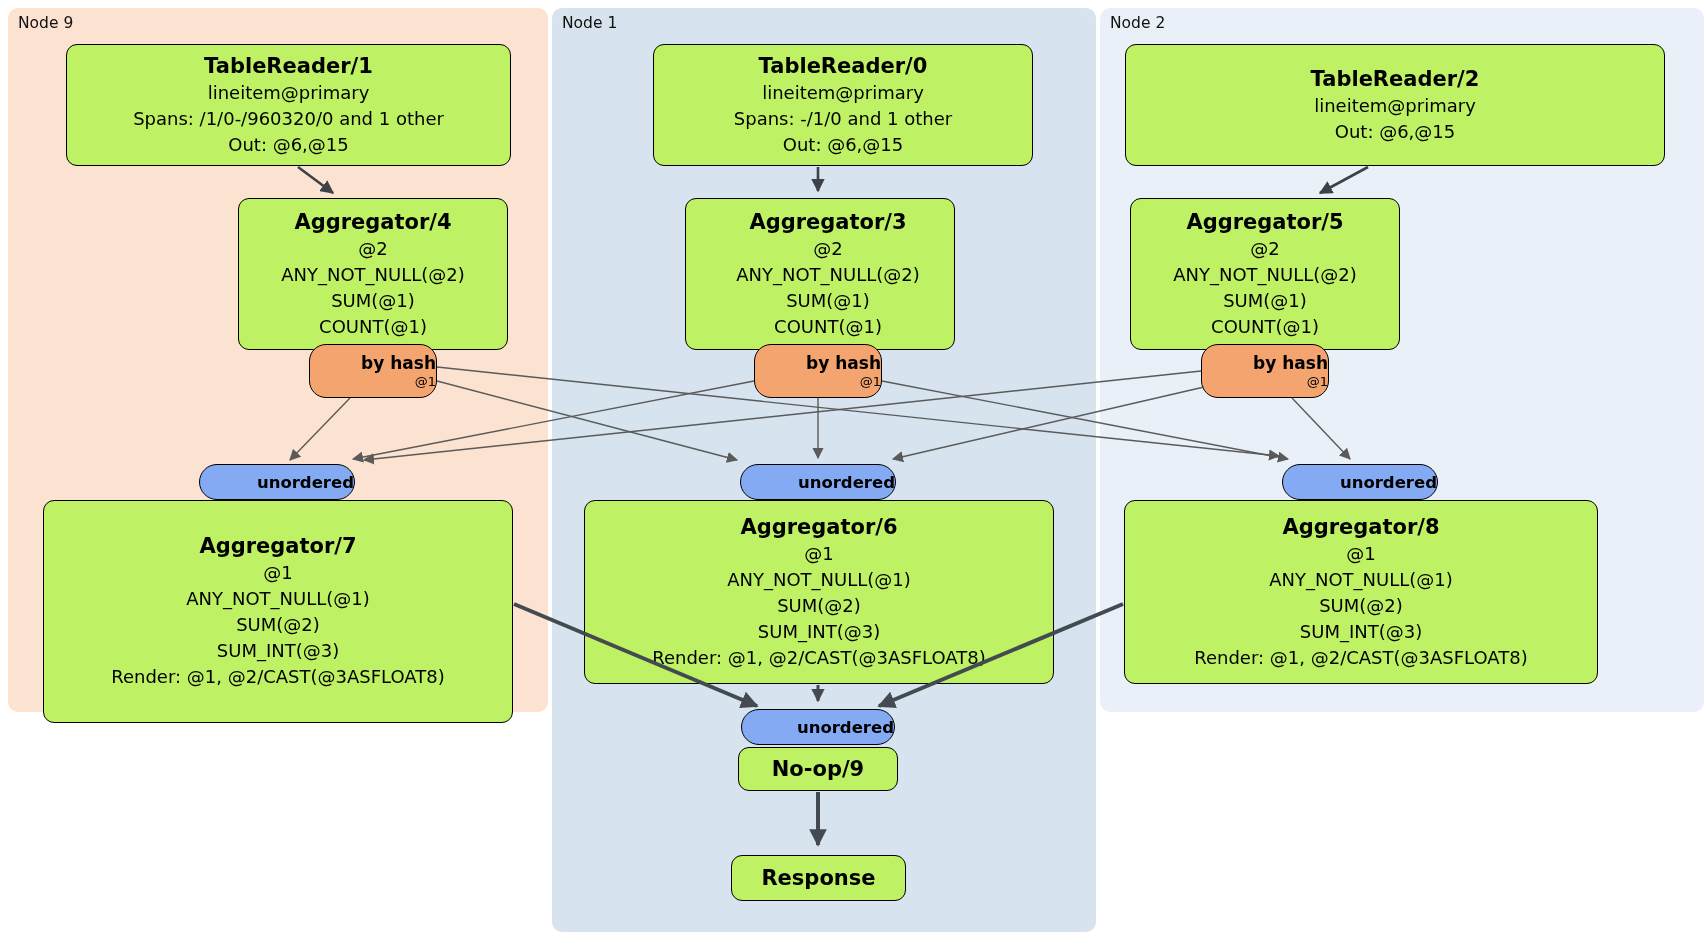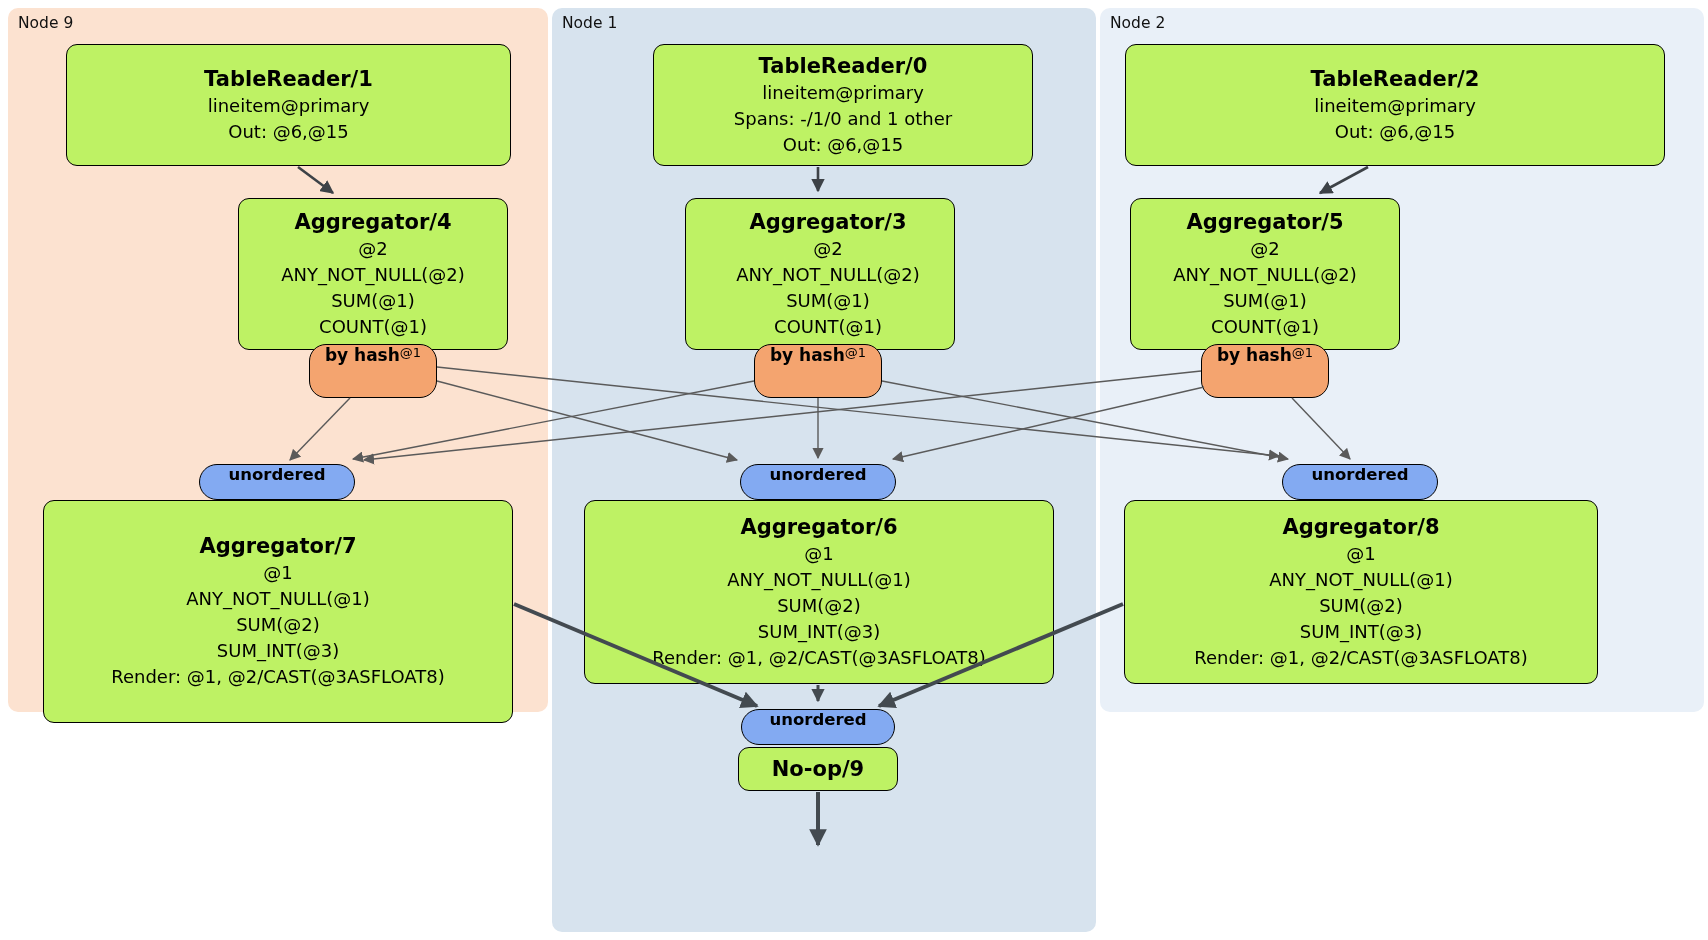--- a/index.html
+++ b/index.html
@@ -10,22 +10,22 @@
   .region{position:absolute;border-radius:10px;}
   .region-label{position:absolute;top:6px;left:10px;font-size:15.5px;color:#111;white-space:nowrap;}
   .nodebox{
     position:absolute;background:#bef264;border:1.7px solid #000;border-radius:11px;
     display:flex;flex-direction:column;align-items:center;justify-content:center;
     text-align:center;z-index:2;box-sizing:border-box;white-space:nowrap;
   }
   .nb-title{font-weight:bold;font-size:21px;line-height:27px;}
   .nb-line{font-size:18px;line-height:26px;}
   .pill{
-    position:absolute;border:1.7px solid #000;display:flex;flex-direction:row;
-    align-items:flex-start;justify-content:center;z-index:3;box-sizing:border-box;white-space:nowrap;
+    position:absolute;border:1.7px solid #000;display:flex;flex-direction:column;
+    align-items:flex-end;justify-content:center;z-index:3;box-sizing:border-box;white-space:nowrap;
   }
   .pill.hash{background:#f4a46f;border-radius:17px;}
   .pill.hash .pill-label{font-weight:bold;font-size:17px;line-height:21px;}
   .pill.hash .pill-arg{font-size:13px;line-height:16px;}
   .pill.unordered{background:#83aaf2;border-radius:18px;font-weight:bold;font-size:16.5px;}
   svg.edges{position:absolute;left:0;top:0;z-index:4;pointer-events:none;}
   .e-thin{stroke:#5a5a5a;stroke-width:1.4;}
   .e-med{stroke:#3d4247;stroke-width:2.6;}
   .e-med3{stroke:#434a50;stroke-width:3;}
   .e-thick{stroke:#434a50;stroke-width:4;}
@@ -41,20 +41,21 @@
   <div class="region" style="left:552px;top:8px;width:544px;height:924px;background:#d7e3ee;">
     <div class="region-label">Node 1</div>
   </div>
   <div class="region" style="left:1100px;top:8px;width:604px;height:704px;background:#e9f0f8;">
     <div class="region-label">Node 2</div>
   </div>
 
   <div class="nodebox" style="left:66px;top:44px;width:445px;height:122px;">
     <div class="nb-title">TableReader/1</div>
     <div class="nb-line">lineitem@primary</div>
+    <div class="nb-line">Spans: /1/0-/960320/0 and 1 other</div>
     <div class="nb-line">Out: @6,@15</div>
   </div>
   <div class="nodebox" style="left:653px;top:44px;width:380px;height:122px;">
     <div class="nb-title">TableReader/0</div>
     <div class="nb-line">lineitem@primary</div>
     <div class="nb-line">Spans: -/1/0 and 1 other</div>
     <div class="nb-line">Out: @6,@15</div>
   </div>
   <div class="nodebox" style="left:1125px;top:44px;width:540px;height:122px;">
     <div class="nb-title">TableReader/2</div>
@@ -131,20 +132,23 @@
     <div class="nb-line">SUM_INT(@3)</div>
     <div class="nb-line">Render: @1, @2/CAST(@3ASFLOAT8)</div>
   </div>
 
   <div class="pill unordered" style="left:741px;top:709px;width:154px;height:36px;">
     <span>unordered</span>
   </div>
   <div class="nodebox" style="left:738px;top:747px;width:160px;height:44px;">
     <div class="nb-title">No-op/9</div>
   </div>
+  <div class="nodebox" style="left:731px;top:855px;width:175px;height:46px;">
+    <div class="nb-title">Response</div>
+  </div>
 
   <svg class="edges" width="1708" height="940" viewBox="0 0 1708 940">
     <defs>
       <marker id="mThin" viewBox="0 0 10 10" refX="9" refY="5" markerWidth="8" markerHeight="8" orient="auto">
         <path d="M0,0 L10,5 L0,10 z" fill="#5a5a5a"></path>
       </marker>
       <marker id="mMed" viewBox="0 0 10 10" refX="9" refY="5" markerWidth="5.2" markerHeight="5.2" orient="auto">
         <path d="M0,0 L10,5 L0,10 z" fill="#3d4247"></path>
       </marker>
       <marker id="mThick" viewBox="0 0 10 10" refX="9" refY="5" markerWidth="4.4" markerHeight="4.4" orient="auto">

